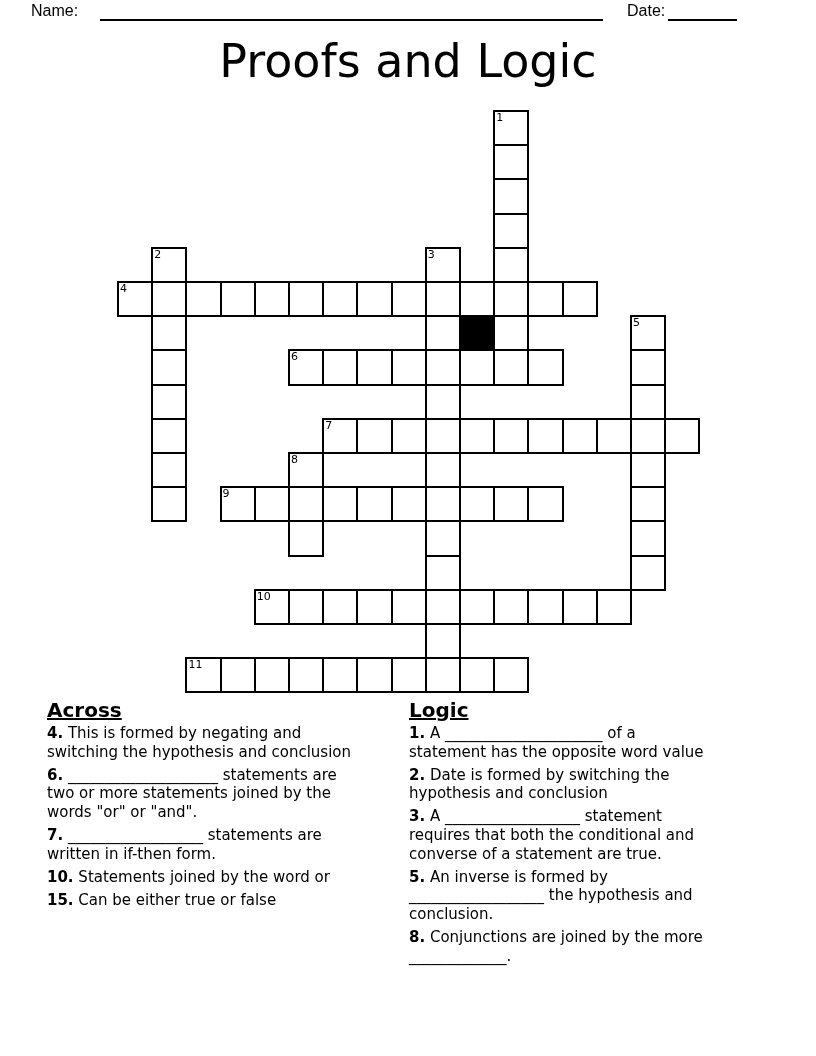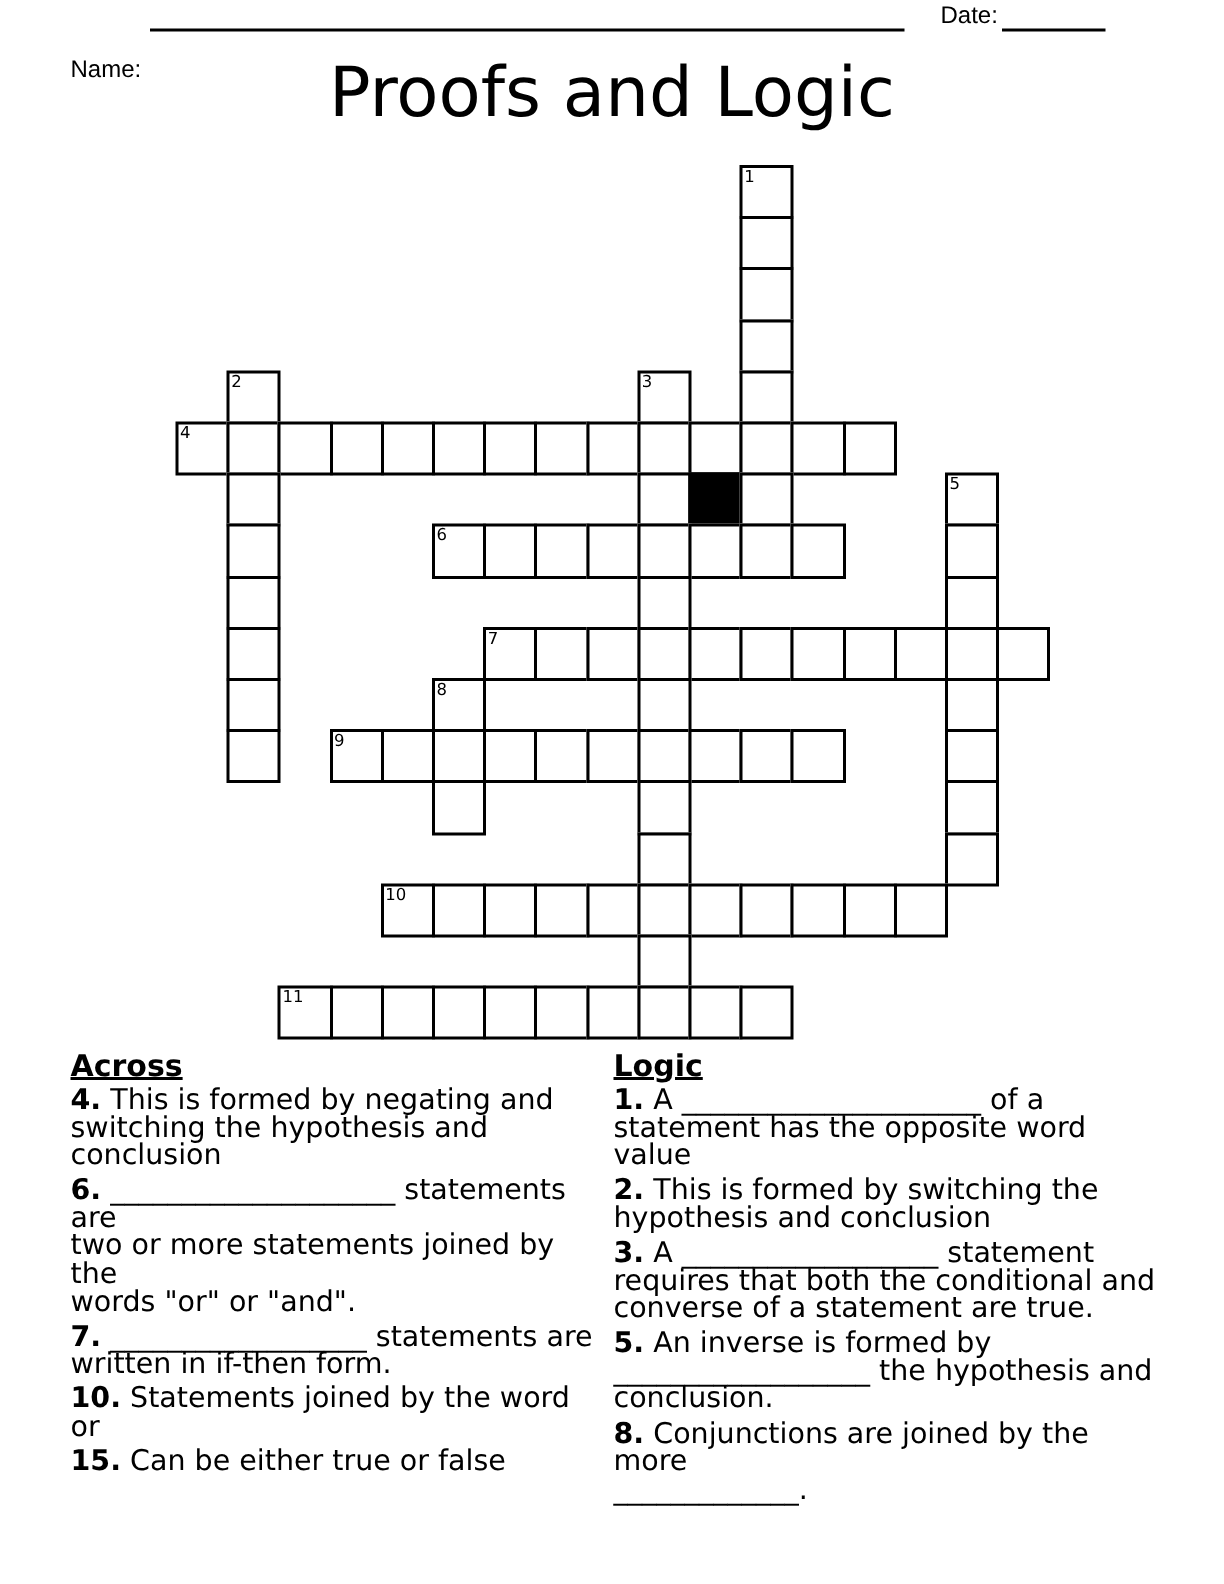--- a/index.html
+++ b/index.html
@@ -7,21 +7,21 @@
     width:816px; height:1056px; position:relative;
     background:#ffffff; overflow:hidden;
     font-family:"DejaVu Sans", sans-serif;
     color:#000;
   }
   
   .hdr-label {
     position:absolute; font-family:"Liberation Sans", sans-serif;
     font-size:16px; top:2px; white-space:nowrap;
   }
-  .name-label { left:47px;margin-top:36px; }
+  .name-label { left:31px; }
   .date-label { left:627px;text-align:center; }
   .fill-line { position:absolute; border-bottom:2px solid #000; height:17px; top:2px; }
   .name-line { left:100px; width:503px; }
   .date-line { left:668px; width:69px; }
   
   .title {
     position:absolute; left:0; top:34px; width:816px;
     text-align:center; font-size:46px; font-weight:500; letter-spacing:0px;
     white-space:nowrap;
   }
@@ -37,21 +37,21 @@
     font-family:"DejaVu Sans", sans-serif;
   }
   
   .clues { position:absolute; top:701px; }
   .across-col { left:47px; width:352px; }
   .down-col  { left:409px; width:372px; }
   .clue-heading {
     font-size:20px; font-weight:bold; text-decoration:underline;
     margin:0 0 4px 0; line-height:19px;
   }
-  .clue { margin:0 0 4.5px 0; font-size:19px; line-height:18.6px; }
+  .clue { margin:0 0 4.5px 0; font-size:15px; line-height:18.6px; }
   .clue b { font-weight:bold; }
   .ctext { white-space:pre-line; }
 </style>
 </head>
 <body>
 
 <span class="hdr-label name-label">Name:</span>
 <span class="fill-line name-line"></span>
 <span class="hdr-label date-label">Date:</span>
 <span class="fill-line date-line"></span>
@@ -187,21 +187,21 @@
   <p class="clue"><b>7.</b> <span class="ctext">__________________ statements are
 written in if-then form.</span></p>
   <p class="clue"><b>10.</b> <span class="ctext">Statements joined by the word or</span></p>
   <p class="clue"><b>15.</b> <span class="ctext">Can be either true or false</span></p>
 </div>
 
 <div class="clues down-col">
   <h2 class="clue-heading">Logic</h2>
   <p class="clue"><b>1.</b> <span class="ctext">A _____________________ of a
 statement has the opposite word value</span></p>
-  <p class="clue"><b>2.</b> <span class="ctext">This is formed by switching the
+  <p class="clue"><b>2.</b> <span class="ctext">Date is formed by switching the
 hypothesis and conclusion</span></p>
   <p class="clue"><b>3.</b> <span class="ctext">A __________________ statement
 requires that both the conditional and
 converse of a statement are true.</span></p>
   <p class="clue"><b>5.</b> <span class="ctext">An inverse is formed by
 __________________ the hypothesis and
 conclusion.</span></p>
   <p class="clue"><b>8.</b> <span class="ctext">Conjunctions are joined by the more
 _____________.</span></p>
 </div>

